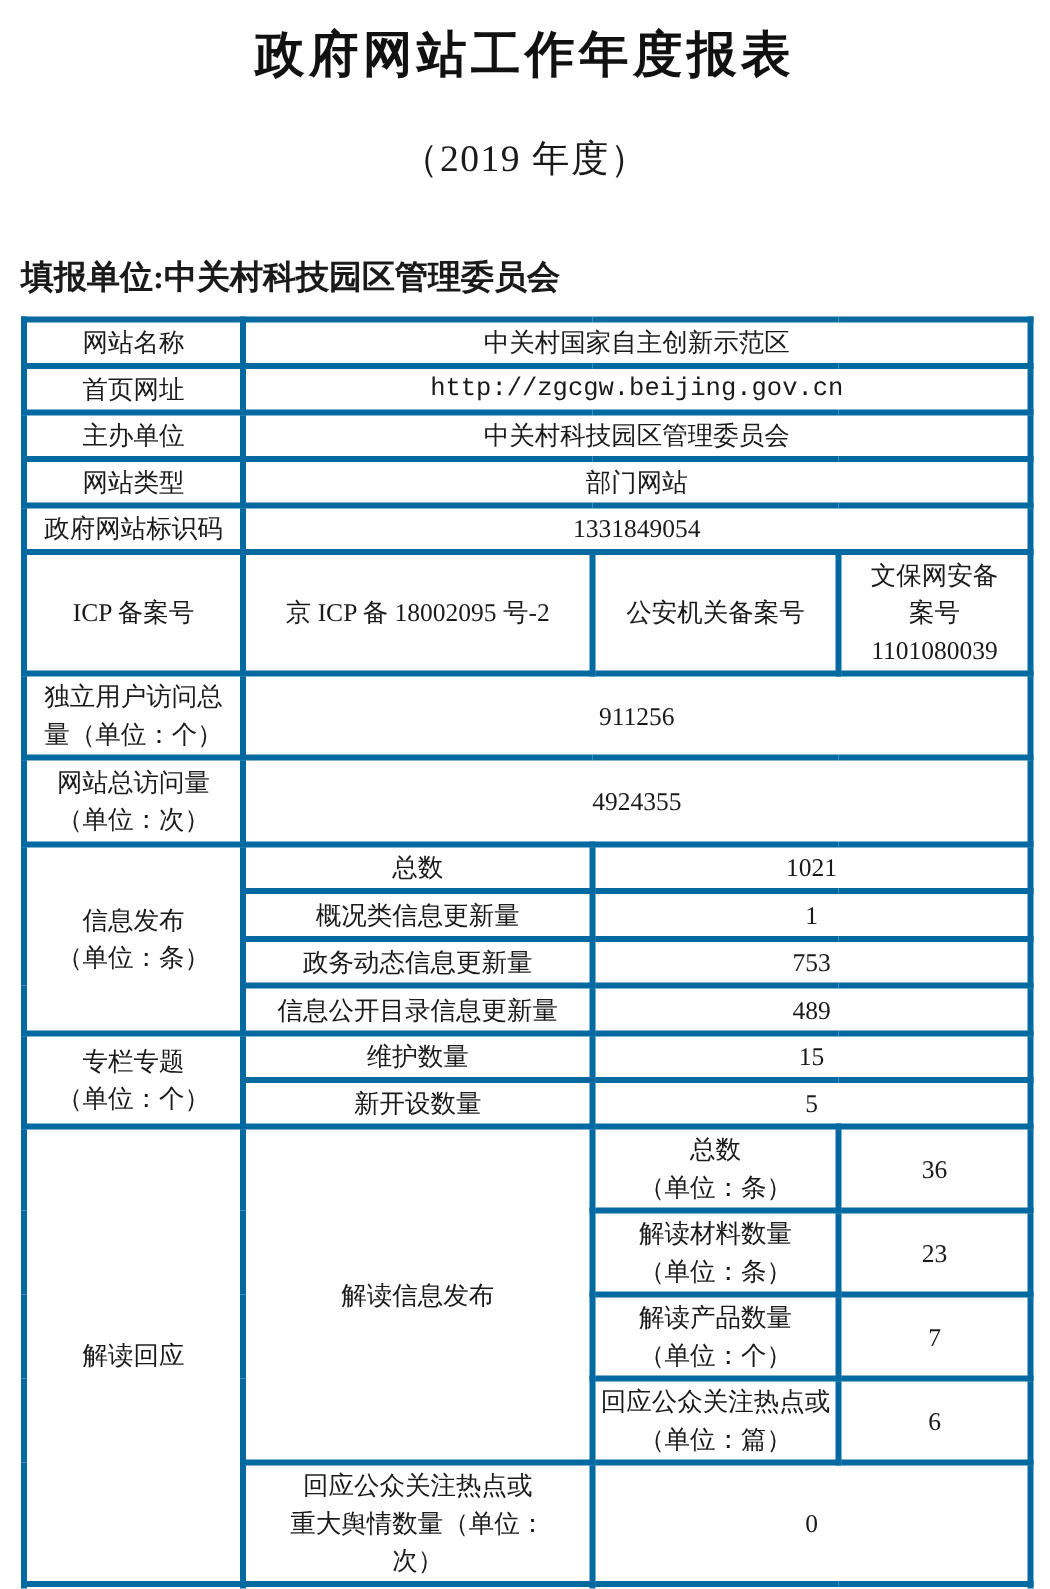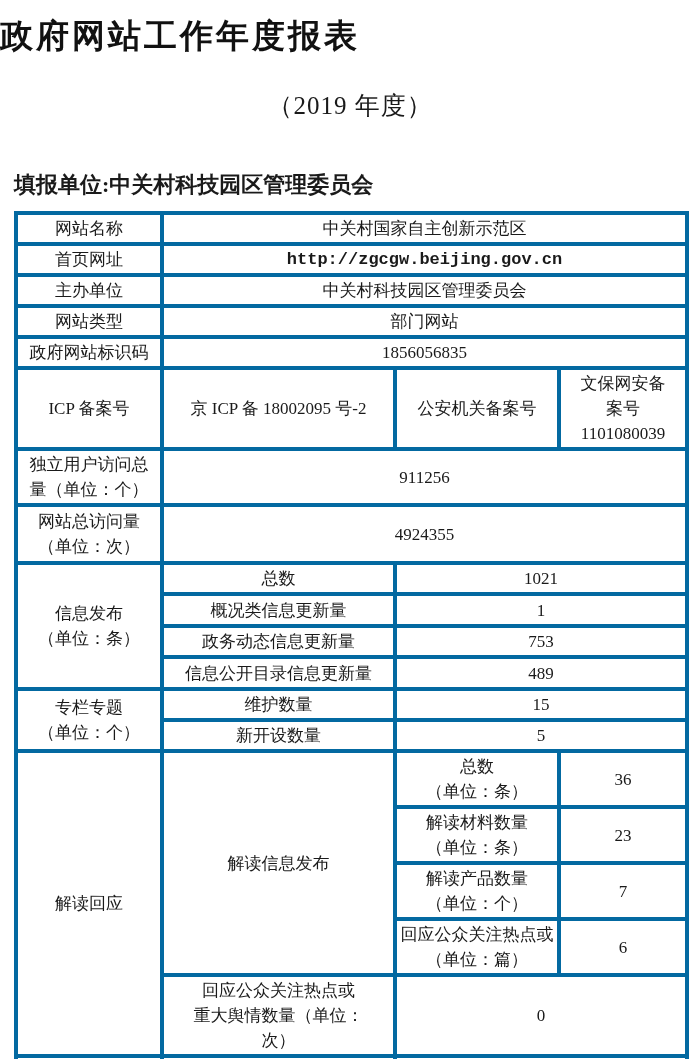--- a/index.html
+++ b/index.html
@@ -5,20 +5,21 @@
   * { margin: 0; padding: 0; box-sizing: border-box; }
   html, body {
     width: 700px; height: 1059px;
     background: #ffffff;
     overflow: hidden;
     font-family: "Liberation Serif", "DejaVu Serif", serif;
     color: #1a1a1a;
   }
   .page-title {
     margin-top: 14px;
+    text-align: center;
     font-family: Liberation Mono, monospace;
     font-weight: bold;
     font-size: 33px;
     letter-spacing: 3px;
     color: #111;
   }
   .page-subtitle {
     margin-top: 30px;
     text-align: center;
     font-size: 25px;
@@ -37,21 +38,21 @@
   }
   table.report td {
     border: 4px solid #0369a1;
     text-align: center;
     vertical-align: middle;
     font-size: 17px;
     line-height: 25px;
     padding: 1px 2px;
   }
   .ml { white-space: pre-line; }
-  .mono { font-family: "Liberation Mono", "DejaVu Sans Mono", monospace; font-size: 16px; font-weight: bold; }
+  .mono { font-family: "Liberation Mono", "DejaVu Sans Mono", monospace; font-size: 16px; }
 </style>
 </head>
 <body>
 
 <div class="page-title">政府网站工作年度报表</div>
 <div class="page-subtitle">（2019 年度）</div>
 <div class="filing-unit">填报单位:中关村科技园区管理委员会</div>
 
 <table class="report">
   <colgroup>
@@ -72,21 +73,21 @@
     <tr style="height:31px">
       <td>主办单位</td>
       <td colspan="3">中关村科技园区管理委员会</td>
     </tr>
     <tr style="height:31px">
       <td>网站类型</td>
       <td colspan="3">部门网站</td>
     </tr>
     <tr style="height:31px">
       <td>政府网站标识码</td>
-      <td colspan="3">1856056835</td>
+      <td colspan="3">1331849054</td>
     </tr>
     <tr style="height:75px">
       <td>ICP 备案号</td>
       <td>京 ICP 备 18002095 号-2</td>
       <td>公安机关备案号</td>
       <td class="ml">文保网安备
 案号
 1101080039</td>
     </tr>
     <tr style="height:56px">

